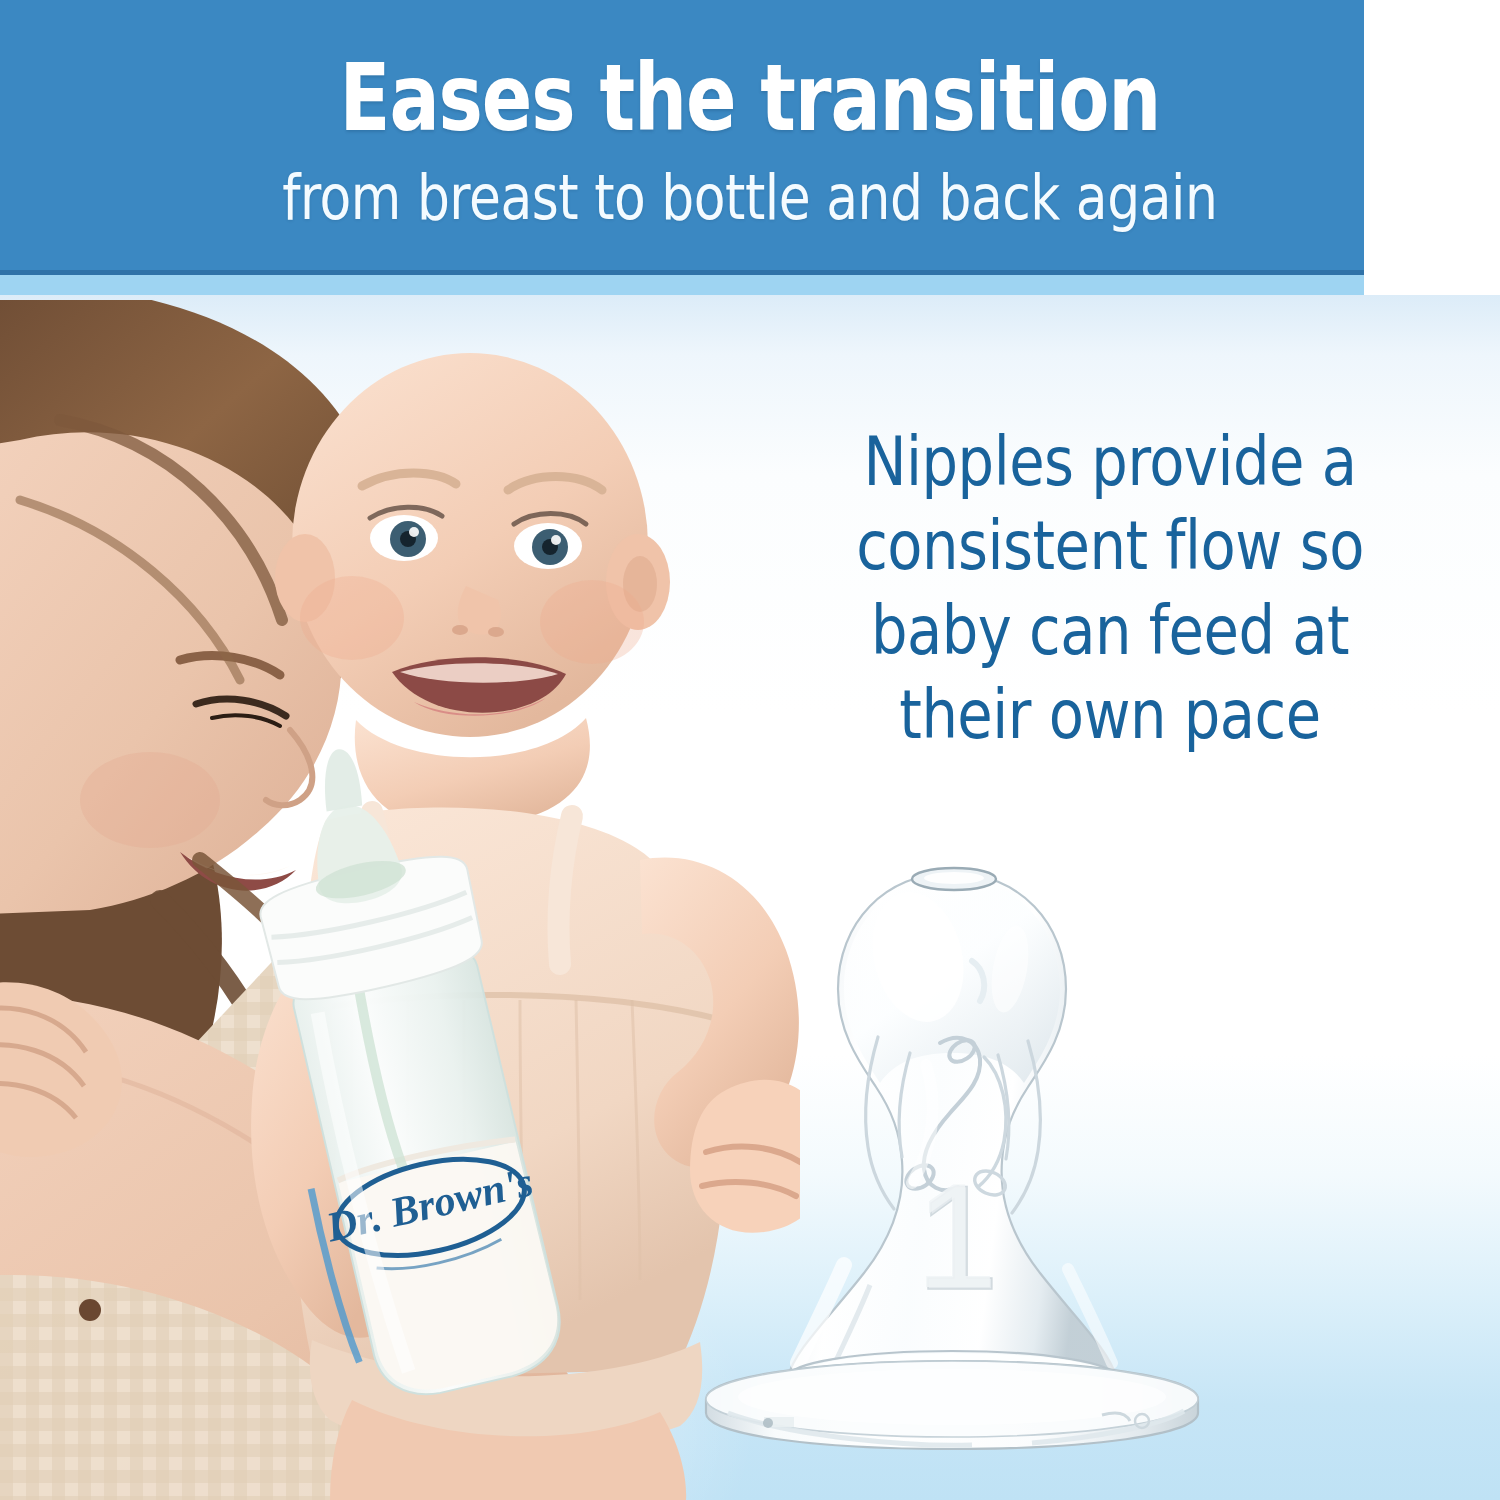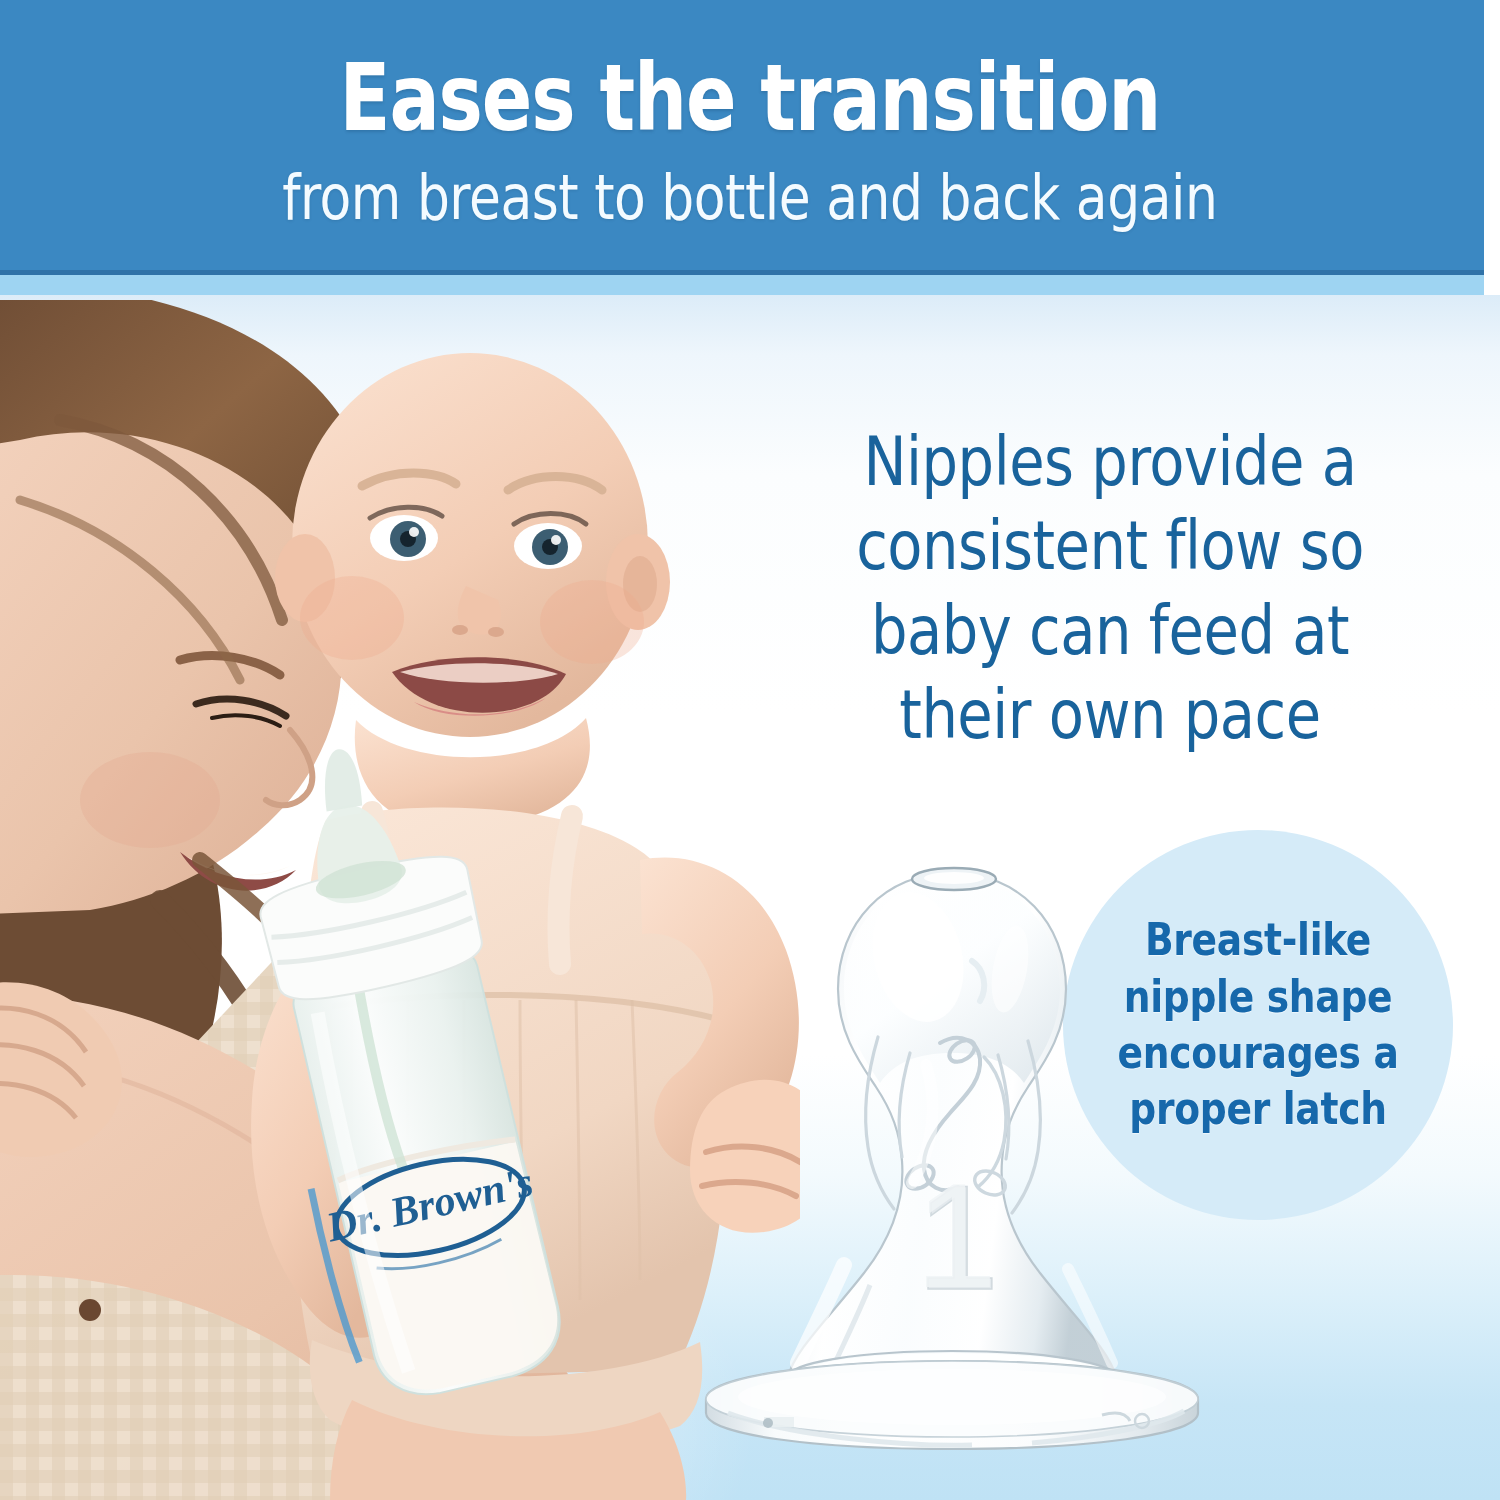--- a/index.html
+++ b/index.html
@@ -40,21 +40,21 @@
     position: absolute;
     left: 0; top: 1150px;
     width: 760px; height: 350px;
     background: radial-gradient(ellipse at 30% 80%, rgba(255,255,255,0.85) 0%, rgba(255,255,255,0) 70%);
   }
 
   
   .header {
     position: absolute;
     left: 0; top: 0;
-    width: 1484px; height: 295px;
+    width: 1364px; height: 295px;
     background: #3b88c2;
     overflow: hidden;
     padding-left: 8px;
   }
   .header-inner {
     position: absolute;
     left: 0; top: 0;
     width: 1500px; height: 275px;
     display: flex;
     flex-direction: column;
@@ -348,23 +348,20 @@
           <path d="M16,300 C14,360 16,430 24,480" stroke="#4d9ad0" stroke-width="7" fill="none" opacity="0.8"></path>
 
           <path d="M62,130 C56,240 58,380 70,500" stroke="#ffffff" stroke-width="14" fill="none" opacity="0.55"></path>
         </g>
       </g>
     </svg>
   </div>
 
   <div class="body-copy">Nipples provide a consistent flow so baby can feed at their own pace</div>
 
-  <div class="callout">
-    <div class="callout-text">Breast-like nipple shape encourages a proper latch</div>
-  </div>
 
   <div class="product">
     <svg viewBox="0 0 560 585" xmlns="http://www.w3.org/2000/svg" aria-hidden="true">
       <defs>
         <linearGradient id="sil" x1="0" y1="0" x2="1" y2="0.2">
           <stop offset="0%" stop-color="#c9d4da" stop-opacity="0.95"></stop>
           <stop offset="10%" stop-color="#eef3f6" stop-opacity="0.95"></stop>
           <stop offset="28%" stop-color="#ffffff" stop-opacity="0.99"></stop>
           <stop offset="52%" stop-color="#fbfdfe" stop-opacity="0.97"></stop>
           <stop offset="74%" stop-color="#ffffff" stop-opacity="0.99"></stop>

